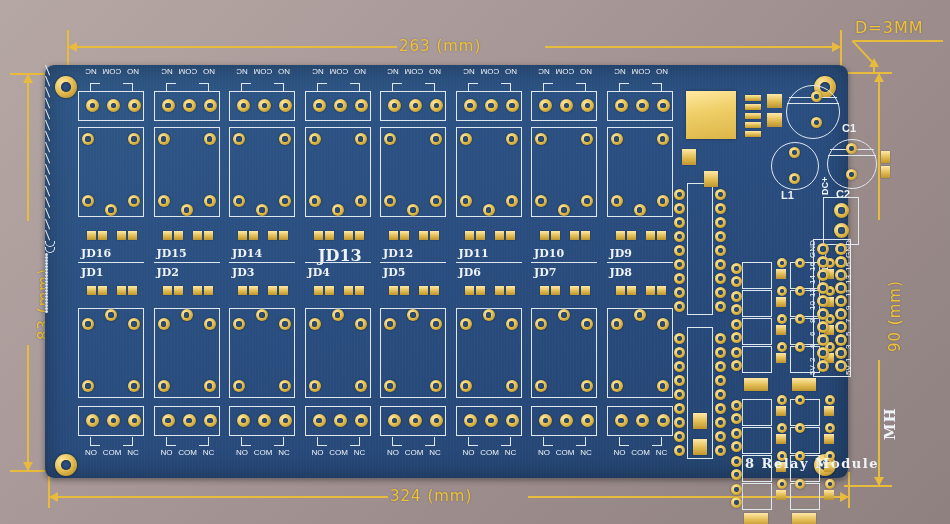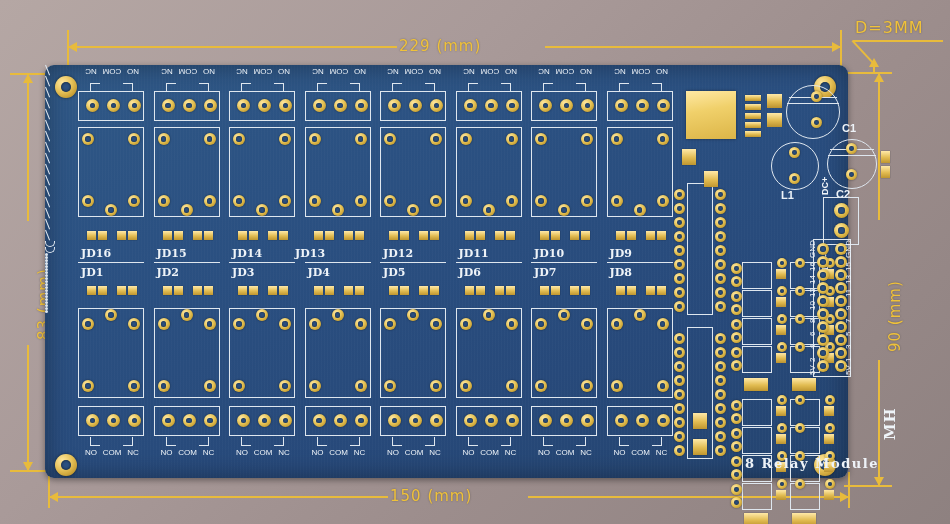--- a/index.html
+++ b/index.html
@@ -84,21 +84,21 @@
 <body>
 
 <div id="stage">
 
   <div class="dimLine vline" style="left:67px; top:30px; height:44px;"></div>
   <div class="dimLine vline" style="left:840px; top:30px; height:40px;"></div>
   <div class="dimLine hline" style="left:67px; top:46px; width:330px;"></div>
   <div class="dimLine hline" style="left:545px; top:46px; width:296px;"></div>
   <div class="arrow arrL" style="left:68px; top:42px;"></div>
   <div class="arrow arrR" style="left:832px; top:42px;"></div>
-  <div class="dimText" style="left:399px; top:37px;">229 (mm)</div>
+  <div class="dimText" style="left:399px; top:37px;">263 (mm)</div>
 
   <div class="dimText" style="left:855px; top:18px; font-size:16px;">D=3MM</div>
   <div class="dimLine hline" style="left:853px; top:40px; width:90px;"></div>
   <div class="dimLine" style="left:853px; top:40px; width:30px; height:1.5px; transform:rotate(47deg); transform-origin:left top;"></div>
   <div class="dimLine vline" style="left:873px; top:60px; height:12px;"></div>
   <div class="arrow arrU" style="left:869px; top:58px;"></div>
 
   <div class="dimLine hline" style="left:10px; top:73px; width:48px;"></div>
   <div class="dimLine hline" style="left:10px; top:470px; width:48px;"></div>
   <div class="dimLine vline" style="left:27px; top:73px; height:148px;"></div>
@@ -114,21 +114,21 @@
   <div class="arrow arrU" style="left:874px; top:73px;"></div>
   <div class="arrow arrD" style="left:874px; top:477px;"></div>
   <div class="dimText rot90" style="left:886px; top:352px;">90 (mm)</div>
 
   <div class="dimLine vline" style="left:48px; top:472px; height:36px;"></div>
   <div class="dimLine vline" style="left:848px; top:472px; height:36px;"></div>
   <div class="dimLine hline" style="left:48px; top:496px; width:340px;"></div>
   <div class="dimLine hline" style="left:528px; top:496px; width:321px;"></div>
   <div class="arrow arrL" style="left:49px; top:492px;"></div>
   <div class="arrow arrR" style="left:840px; top:492px;"></div>
-  <div class="dimText" style="left:390px; top:487px;">150 (mm)</div>
+  <div class="dimText" style="left:390px; top:487px;">324 (mm)</div>
 
   <div id="pcb">
 
     <div class="mount" style="left:10px; top:11px;"></div>
     <div class="mount" style="left:769px; top:11px;"></div>
     <div class="mount" style="left:10px; top:389px;"></div>
     <div class="mount" style="left:769px; top:389px;"></div>
 
     <div id="relaySection">
         <div class="silk" style="left: 33px; top: 26px; width: 66px; height: 30px;"></div>
@@ -287,21 +287,21 @@
         <div class="silk" style="left: 259.5px; top: 62px; width: 66px; height: 90px;"></div>
         <div class="pad" style="left: 263.5px; top: 68px; width: 12px; height: 12px;"></div>
         <div class="pad" style="left: 309.5px; top: 68px; width: 12px; height: 12px;"></div>
         <div class="pad" style="left: 263.5px; top: 130px; width: 12px; height: 12px;"></div>
         <div class="pad" style="left: 309.5px; top: 130px; width: 12px; height: 12px;"></div>
         <div class="pad" style="left: 286.5px; top: 139px; width: 12px; height: 12px;"></div>
         <div class="smd" style="left: 268.5px; top: 166px; width: 9px; height: 9px;"></div>
         <div class="smd" style="left: 279.5px; top: 166px; width: 9px; height: 9px;"></div>
         <div class="smd" style="left: 298.5px; top: 166px; width: 9px; height: 9px;"></div>
         <div class="smd" style="left: 309.5px; top: 166px; width: 9px; height: 9px;"></div>
-        <div class="silkTxt" style="left: 250px; top: 183px; font-size: 11px;">JD13</div>
+        <div class="silkTxt" style="left: 273px; top: 183px; font-size: 16px;">JD13</div>
         <div class="hlineSilk" style="left: 259.5px; top: 197px; width: 66px;"></div>
         <div class="silkTxt" style="left: 262.5px; top: 202px; font-size: 11px;">JD4</div>
         <div class="smd" style="left: 268.5px; top: 221px; width: 9px; height: 9px;"></div>
         <div class="smd" style="left: 279.5px; top: 221px; width: 9px; height: 9px;"></div>
         <div class="smd" style="left: 298.5px; top: 221px; width: 9px; height: 9px;"></div>
         <div class="smd" style="left: 309.5px; top: 221px; width: 9px; height: 9px;"></div>
         <div class="silk" style="left: 259.5px; top: 243px; width: 66px; height: 90px;"></div>
         <div class="pad" style="left: 263.5px; top: 253px; width: 12px; height: 12px;"></div>
         <div class="pad" style="left: 309.5px; top: 253px; width: 12px; height: 12px;"></div>
         <div class="pad" style="left: 286.5px; top: 244px; width: 12px; height: 12px;"></div>

